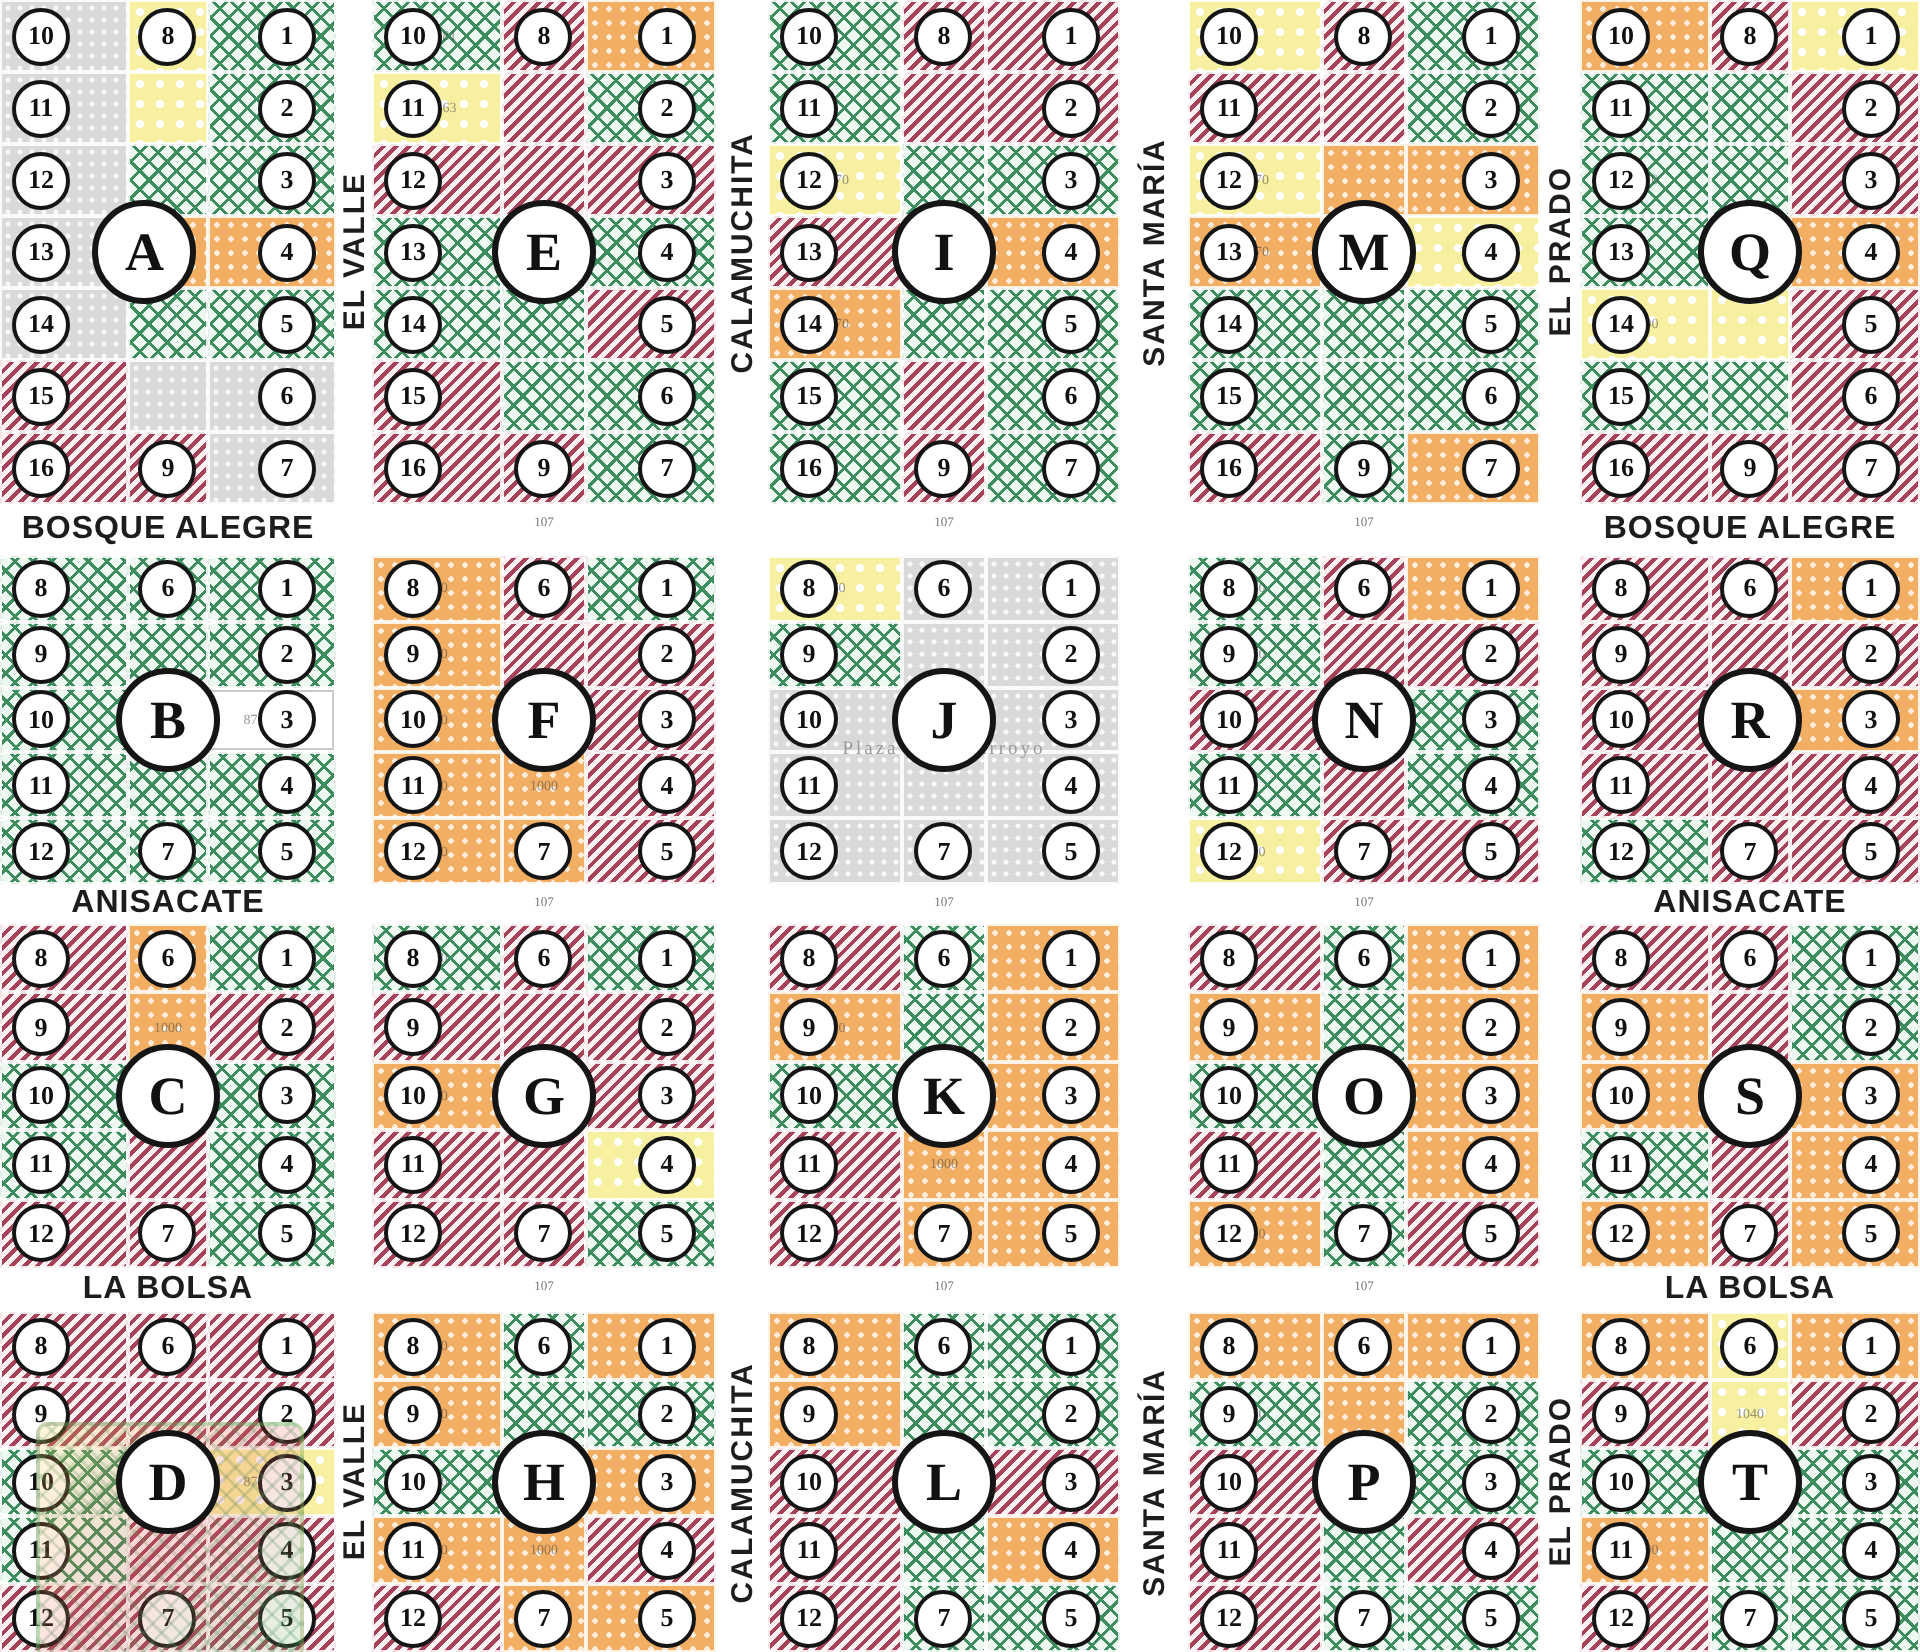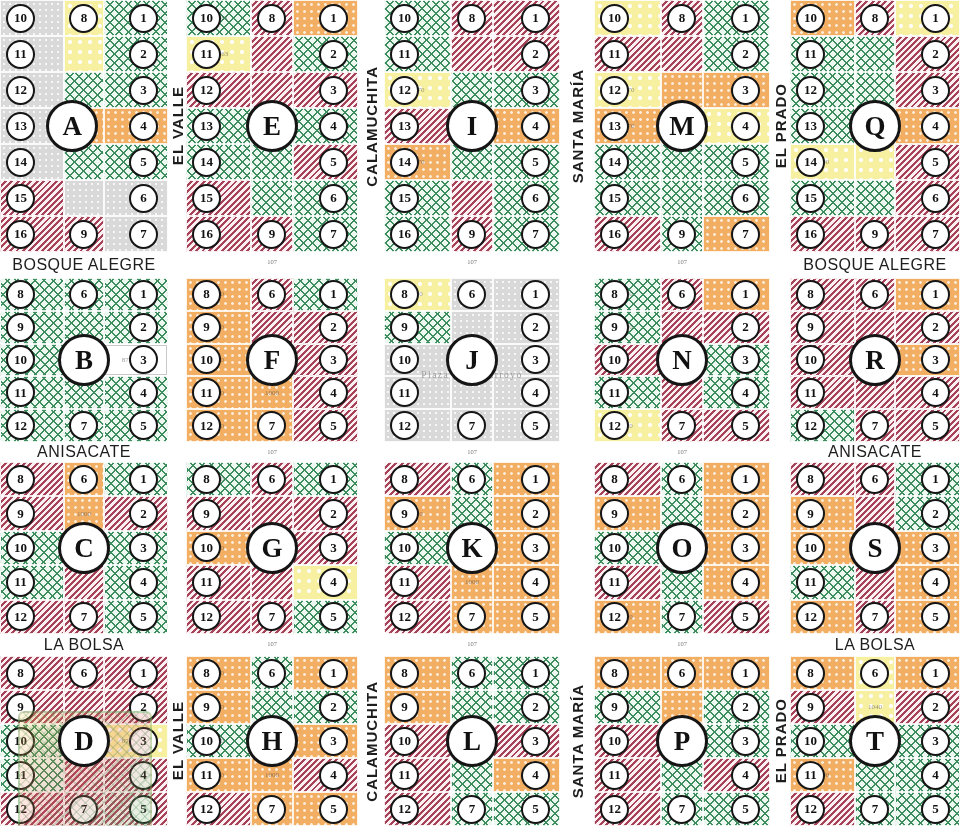--- a/index.html
+++ b/index.html
@@ -7,21 +7,21 @@
   .map{width:960px;height:826px;display:grid;position:relative;
        grid-template-columns:168px 18px 172px 26px 176px 34px 176px 20px 170px;
        grid-template-rows:252px 26px 164px 20px 172px 22px 170px;}
   .c1{grid-column:1}.c2{grid-column:2}.c4{grid-column:4}
   .c6{grid-column:6}.c8{grid-column:8}.c9{grid-column:9}
   .r1{grid-row:1}.r2{grid-row:2}.r4{grid-row:4}.r6{grid-row:6}.r7{grid-row:7}
   .vstreet{display:flex;align-items:center;justify-content:center;z-index:3;}
   .vlabel{writing-mode:vertical-rl;transform:rotate(180deg);font-weight:700;font-size:15px;
           letter-spacing:1px;color:#1d1d1d;white-space:nowrap;}
   .hstreet{display:flex;align-items:center;justify-content:center;z-index:3;}
-  .hlabel{font-weight:400;font-size:16px;letter-spacing:.5px;color:#1d1d1d;white-space:nowrap;}
+  .hlabel{font-weight:700;font-size:16px;letter-spacing:.5px;color:#1d1d1d;white-space:nowrap;}
   .block{display:grid;grid-template-columns:38% 24% 38%;position:relative;z-index:1;font-family:Liberation Serif, serif;}
   .big{grid-template-rows:repeat(7,1fr);}
   .small{grid-template-rows:repeat(5,1fr);}
   .lot{position:relative;display:flex;align-items:center;border:1px solid rgba(255,255,255,.85);}
   .lot.left{justify-content:flex-start;padding-left:5px;}
   .lot.mid{justify-content:center;}
   .lot.right{justify-content:flex-end;padding-right:9px;}
   .badge{width:25px;height:25px;min-width:25px;border:2.5px solid #151515;border-radius:50%;
          background:#fff;display:flex;align-items:center;justify-content:center;
          font-weight:700;font-size:13px;color:#111;z-index:2;}

